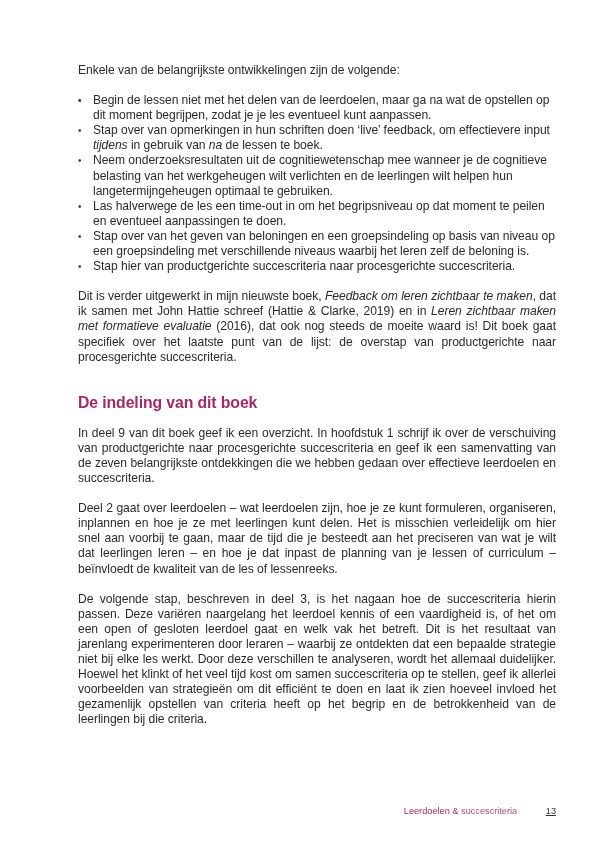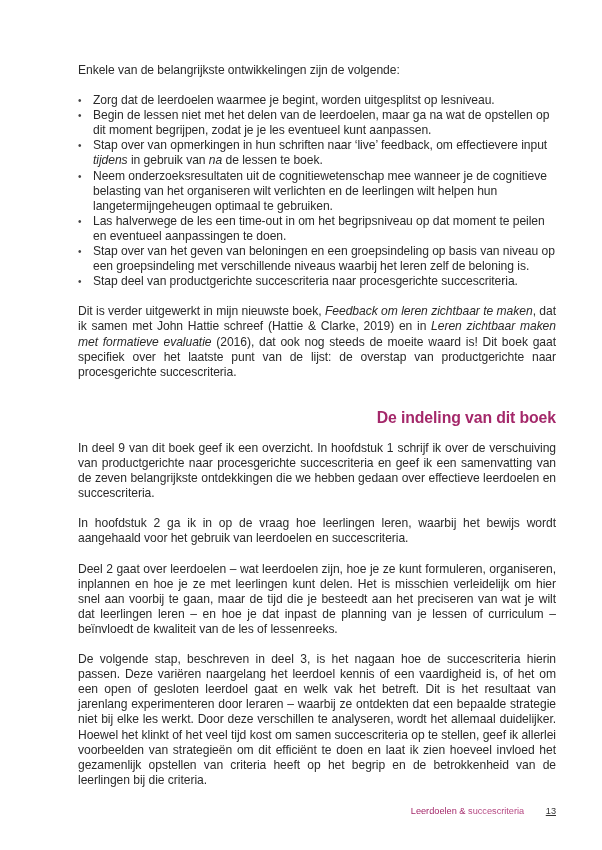--- a/index.html
+++ b/index.html
@@ -40,78 +40,75 @@
       font-size: 10px;
     }
     .para { margin-bottom: 15.1px; }
     h2.section {
       color: #a4286a;
       font-size: 15.8px;
       font-weight: bold;
       margin: 28px 0 13px 0;
       line-height: 20px;
       letter-spacing: -0.1px;
-      text-align: right;
     }
     .footer {
       position: absolute;
       right: 46px; top: 806px;
       font-size: 9.2px;
       color: #555;
       white-space: nowrap;
     }
     .footer .title-a { color: #a4286a; }
     .footer .amp { color: #a4286a; }
     .footer .title-b { color: #b64a84; margin-top: 24px; }
-    .footer .pageno { margin-left: 19px; color: #333; text-decoration: underline; }
+    .footer .pageno { margin-left: 26px; color: #333; text-decoration: underline; }
     em { font-style: italic; }
   </style>
 </head>
 <body>
 
 <div class="page">
   <p class="intro">Enkele van de belangrijkste ontwikkelingen zijn de volgende:</p>
 
   <ul class="bullets">
     <li>
       <span class="dot">•</span>
-      <span>Zorg dat de leerdoelen waarmee je begint, worden uitgesplitst op lesniveau.</span>
     </li>
     <li>
       <span class="dot">•</span>
       <span>Begin de lessen niet met het delen van de leerdoelen, maar ga na wat de opstellen op dit moment begrijpen, zodat je je les eventueel kunt aanpassen.</span>
     </li>
     <li>
       <span class="dot">•</span>
-      <span><span>Stap over van opmerkingen in hun schriften naar ‘live’ feedback, om effectievere input </span><em>tijdens</em><span> in gebruik van </span><em>na</em><span> de lessen te boek.</span></span>
+      <span><span>Stap over van opmerkingen in hun schriften doen ‘live’ feedback, om effectievere input </span><em>tijdens</em><span> in gebruik van </span><em>na</em><span> de lessen te boek.</span></span>
     </li>
     <li>
       <span class="dot">•</span>
-      <span>Neem onderzoeksresultaten uit de cognitiewetenschap mee wanneer je de cognitieve belasting van het organiseren wilt verlichten en de leerlingen wilt helpen hun langetermijngeheugen optimaal te gebruiken.</span>
+      <span>Neem onderzoeksresultaten uit de cognitiewetenschap mee wanneer je de cognitieve belasting van het werkgeheugen wilt verlichten en de leerlingen wilt helpen hun langetermijngeheugen optimaal te gebruiken.</span>
     </li>
     <li>
       <span class="dot">•</span>
       <span>Las halverwege de les een time-out in om het begripsniveau op dat moment te peilen en eventueel aanpassingen te doen.</span>
     </li>
     <li>
       <span class="dot">•</span>
       <span>Stap over van het geven van beloningen en een groepsindeling op basis van niveau op een groepsindeling met verschillende niveaus waarbij het leren zelf de beloning is.</span>
     </li>
     <li>
       <span class="dot">•</span>
-      <span>Stap deel van productgerichte succescriteria naar procesgerichte succescriteria.</span>
+      <span>Stap hier van productgerichte succescriteria naar procesgerichte succescriteria.</span>
     </li>
   </ul>
 
   <p class="justify"><span>Dit is verder uitgewerkt in mijn nieuwste boek, </span><em>Feedback om leren zichtbaar te maken</em><span>, dat ik samen met John Hattie schreef (Hattie &amp; Clarke, 2019) en in </span><em>Leren zichtbaar maken met formatieve evaluatie</em><span> (2016), dat ook nog steeds de moeite waard is! Dit boek gaat specifiek over het laatste punt van de lijst: de overstap van productgerichte naar procesgerichte succescriteria.</span></p>
 
   <h2 class="section">De indeling van dit boek</h2>
 
   <p class="justify para">In deel 9 van dit boek geef ik een overzicht. In hoofdstuk 1 schrijf ik over de verschuiving van productgerichte naar procesgerichte succescriteria en geef ik een samenvatting van de zeven belangrijkste ontdekkingen die we hebben gedaan over effectieve leerdoelen en succescriteria.</p>
-  <p class="justify para">In hoofdstuk 2 ga ik in op de vraag hoe leerlingen leren, waarbij het bewijs wordt aangehaald voor het gebruik van leerdoelen en succescriteria.</p>
   <p class="justify para">Deel 2 gaat over leerdoelen – wat leerdoelen zijn, hoe je ze kunt formuleren, organiseren, inplannen en hoe je ze met leerlingen kunt delen. Het is misschien verleidelijk om hier snel aan voorbij te gaan, maar de tijd die je besteedt aan het preciseren van wat je wilt dat leerlingen leren – en hoe je dat inpast de planning van je lessen of curriculum – beïnvloedt de kwaliteit van de les of lessenreeks.</p>
   <p class="justify">De volgende stap, beschreven in deel 3, is het nagaan hoe de succescriteria hierin passen. Deze variëren naargelang het leerdoel kennis of een vaardigheid is, of het om een open of gesloten leerdoel gaat en welk vak het betreft. Dit is het resultaat van jarenlang experimenteren door leraren – waarbij ze ontdekten dat een bepaalde strategie niet bij elke les werkt. Door deze verschillen te analyseren, wordt het allemaal duidelijker. Hoewel het klinkt of het veel tijd kost om samen succescriteria op te stellen, geef ik allerlei voorbeelden van strategieën om dit efficiënt te doen en laat ik zien hoeveel invloed het gezamenlijk opstellen van criteria heeft op het begrip en de betrokkenheid van de leerlingen bij die criteria.</p>
 </div>
 
 <div class="footer">
   <span class="title-a">Leerdoelen</span>
   <span class="amp">&amp;</span>
   <span class="title-b">succescriteria</span>
   <span class="pageno">13</span>
 </div>

